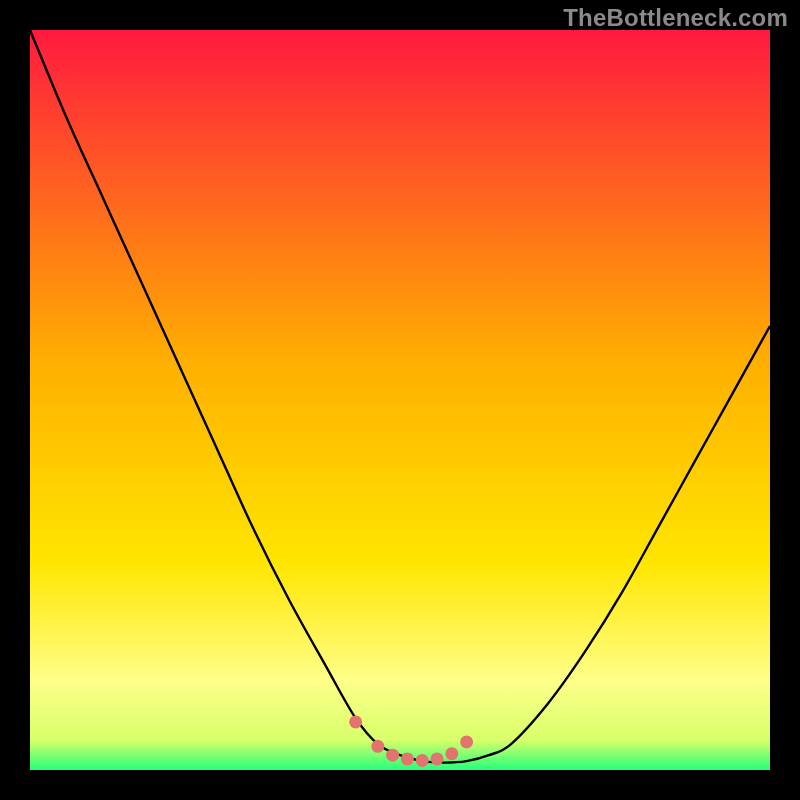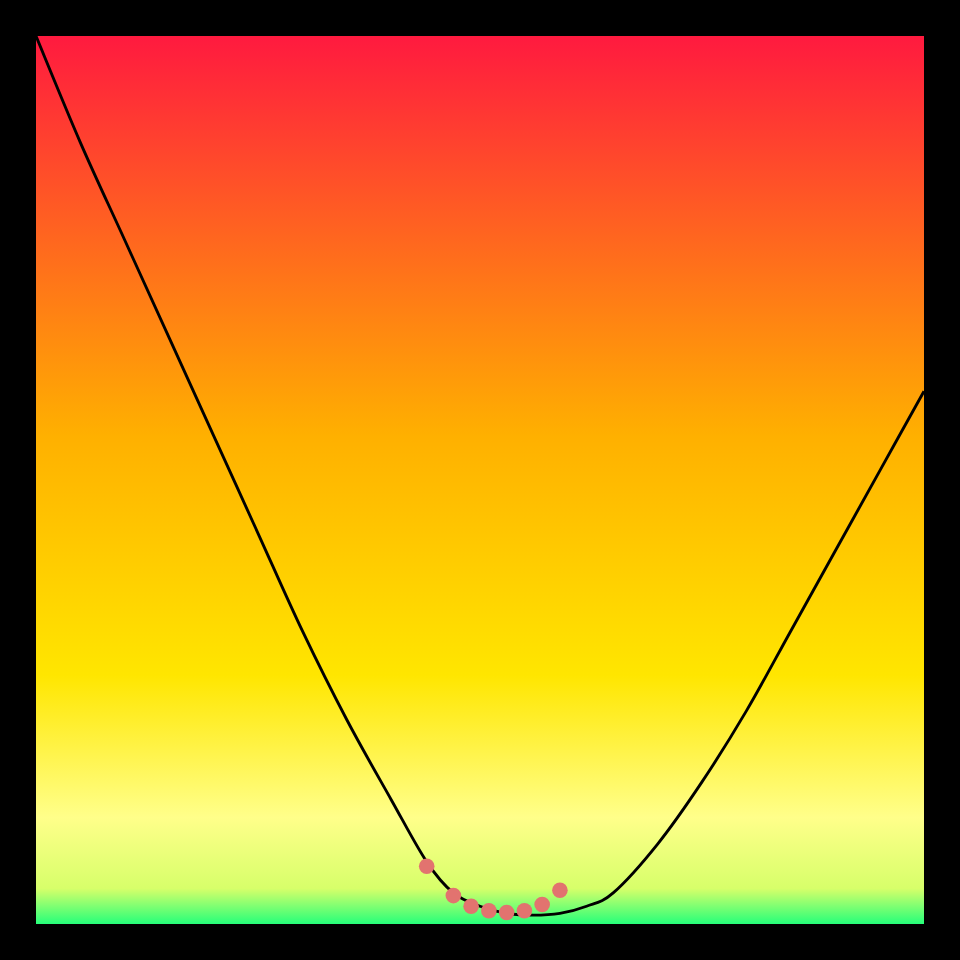--- a/index.html
+++ b/index.html
@@ -36,20 +36,21 @@
     color: #8a8a8a;
     letter-spacing: 0.2px;
   }
   svg { display: block; }
 </style>
 </head>
 <body>
 
 <div class="frame">
 
+  <div class="watermark">TheBottleneck.com</div>
 
   <div class="plot">
     <svg id="chart-svg" width="740" height="740" viewBox="0 0 740 740">
       <defs>
         <linearGradient id="bg-grad" x1="0" y1="0" x2="0" y2="1">
           <stop id="g0" offset="0%" stop-color="#ff1a3f"></stop>
           <stop id="g1" offset="45%" stop-color="#ffb000"></stop>
           <stop id="g2" offset="72%" stop-color="#ffe600"></stop>
           <stop id="g3" offset="88%" stop-color="#ffff8a"></stop>
           <stop id="g4" offset="96%" stop-color="#d7ff6a"></stop>

